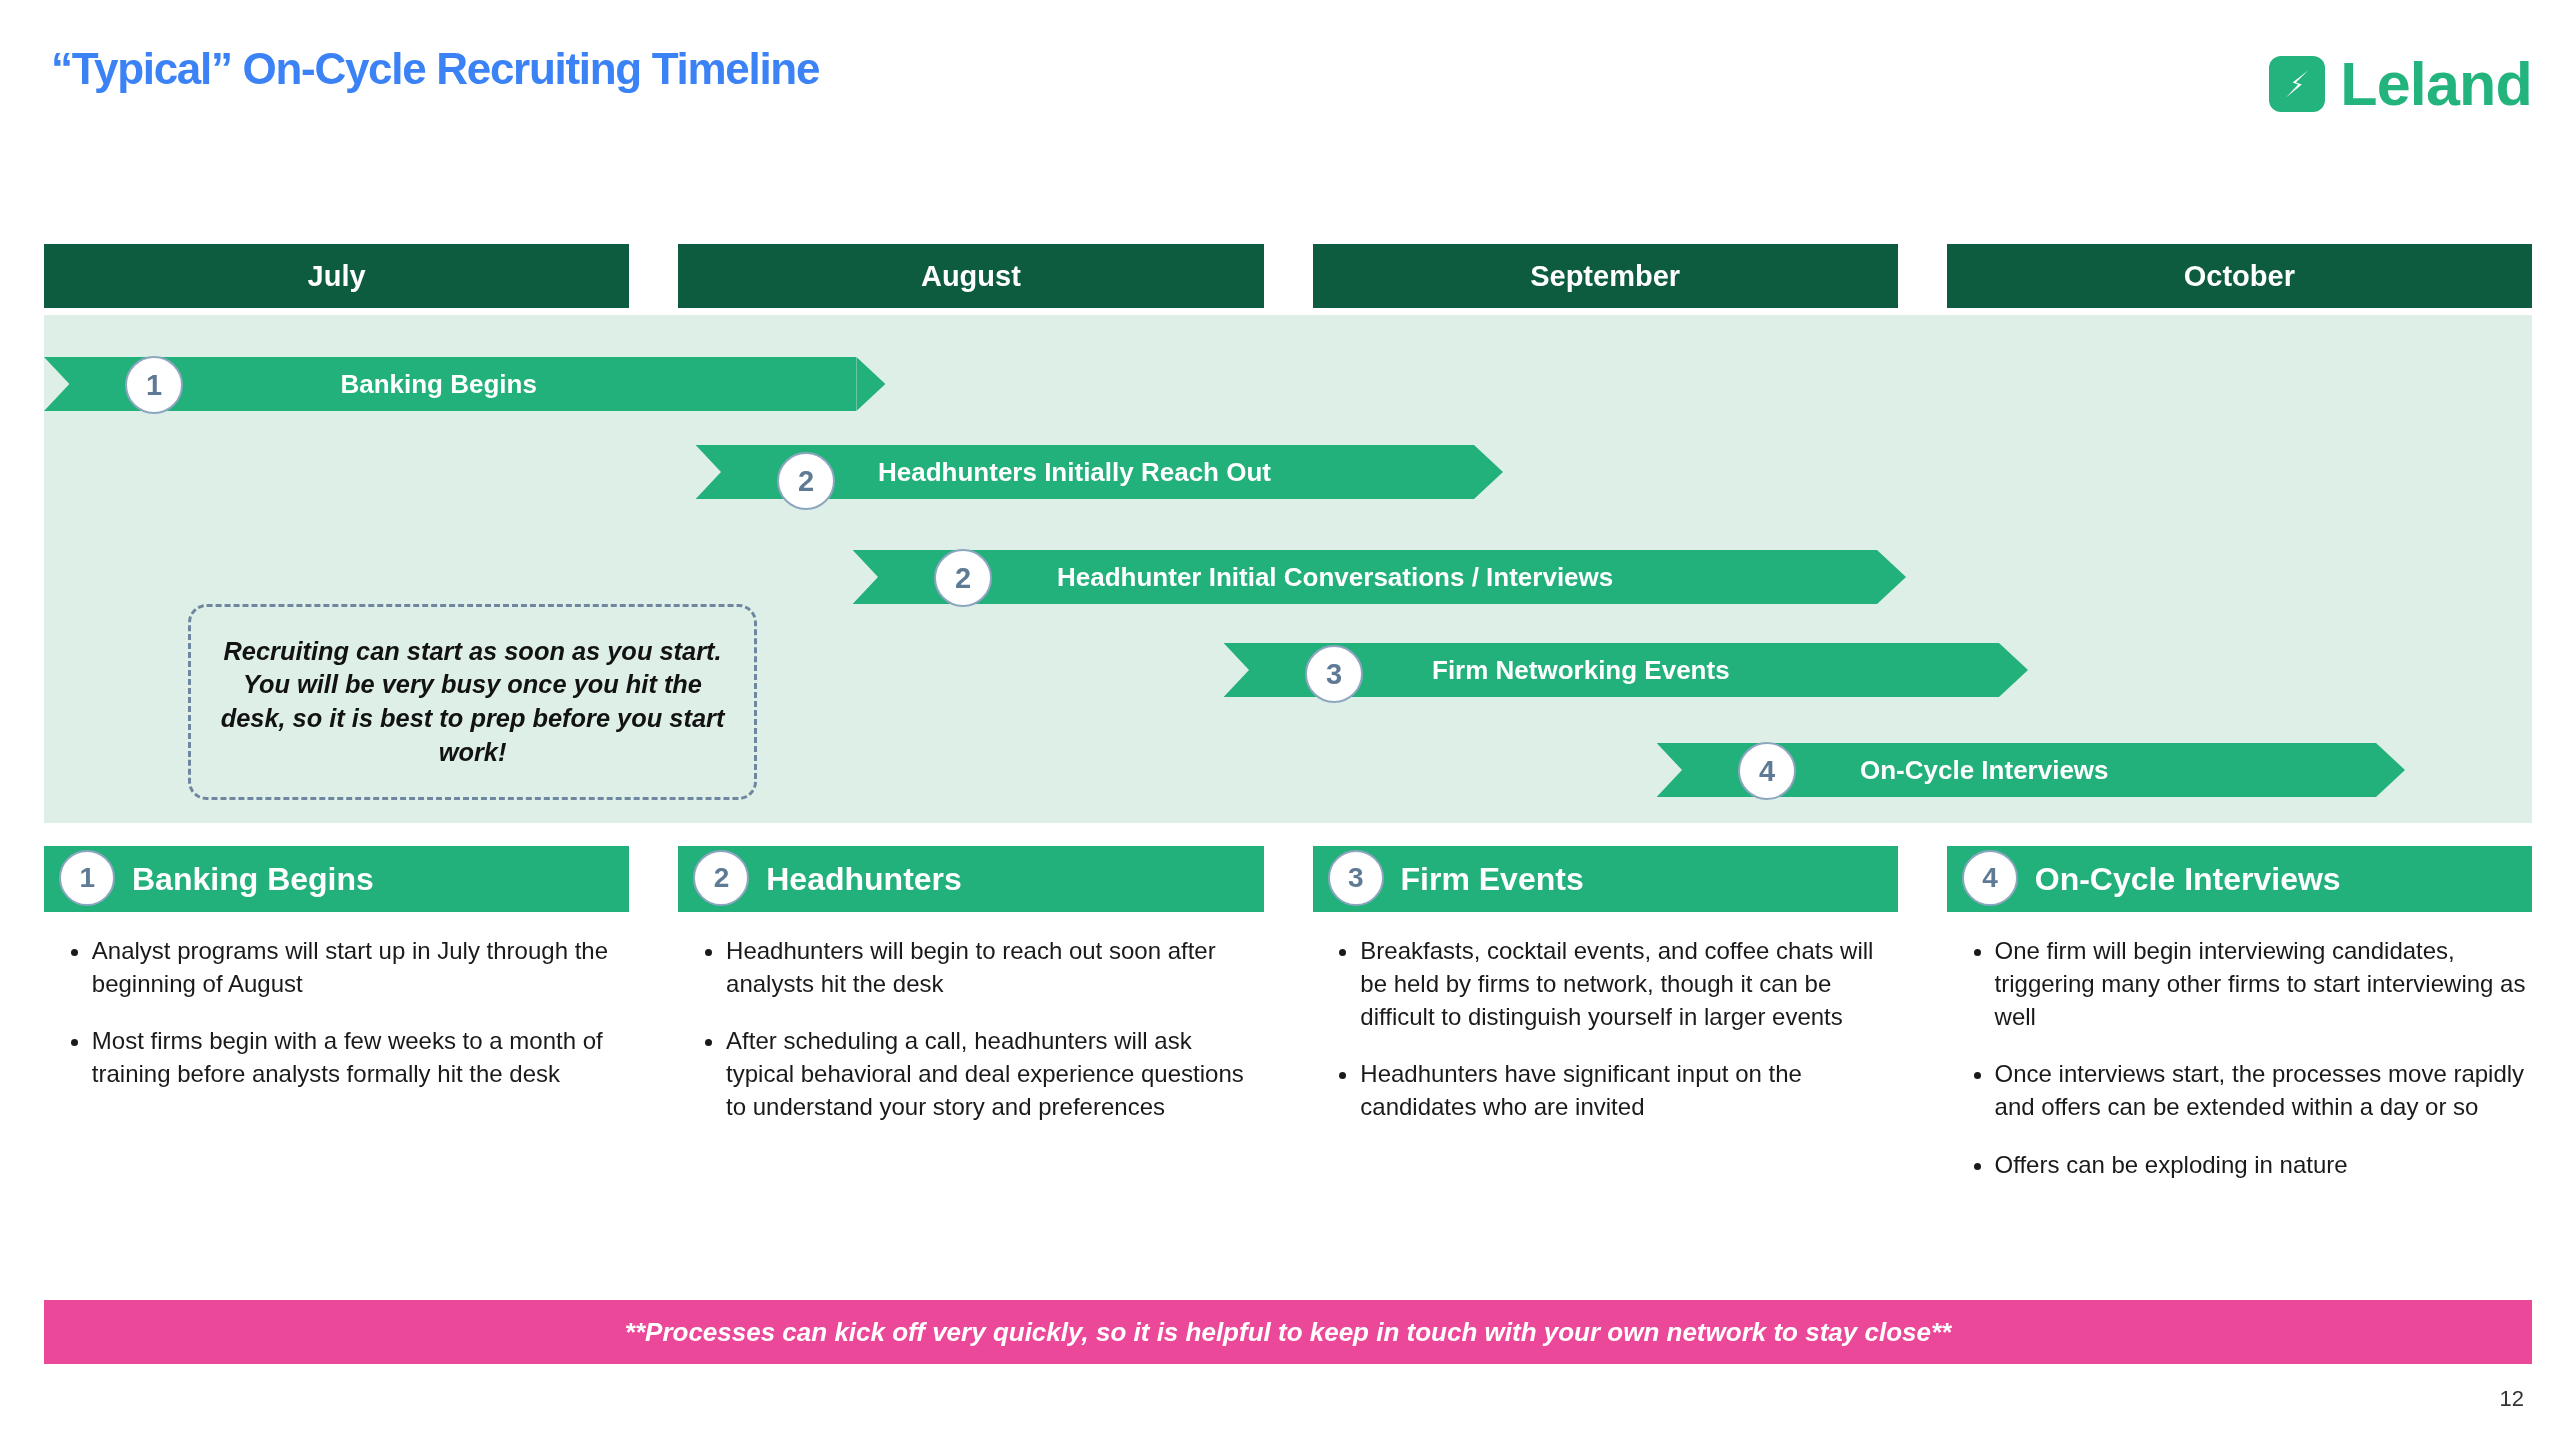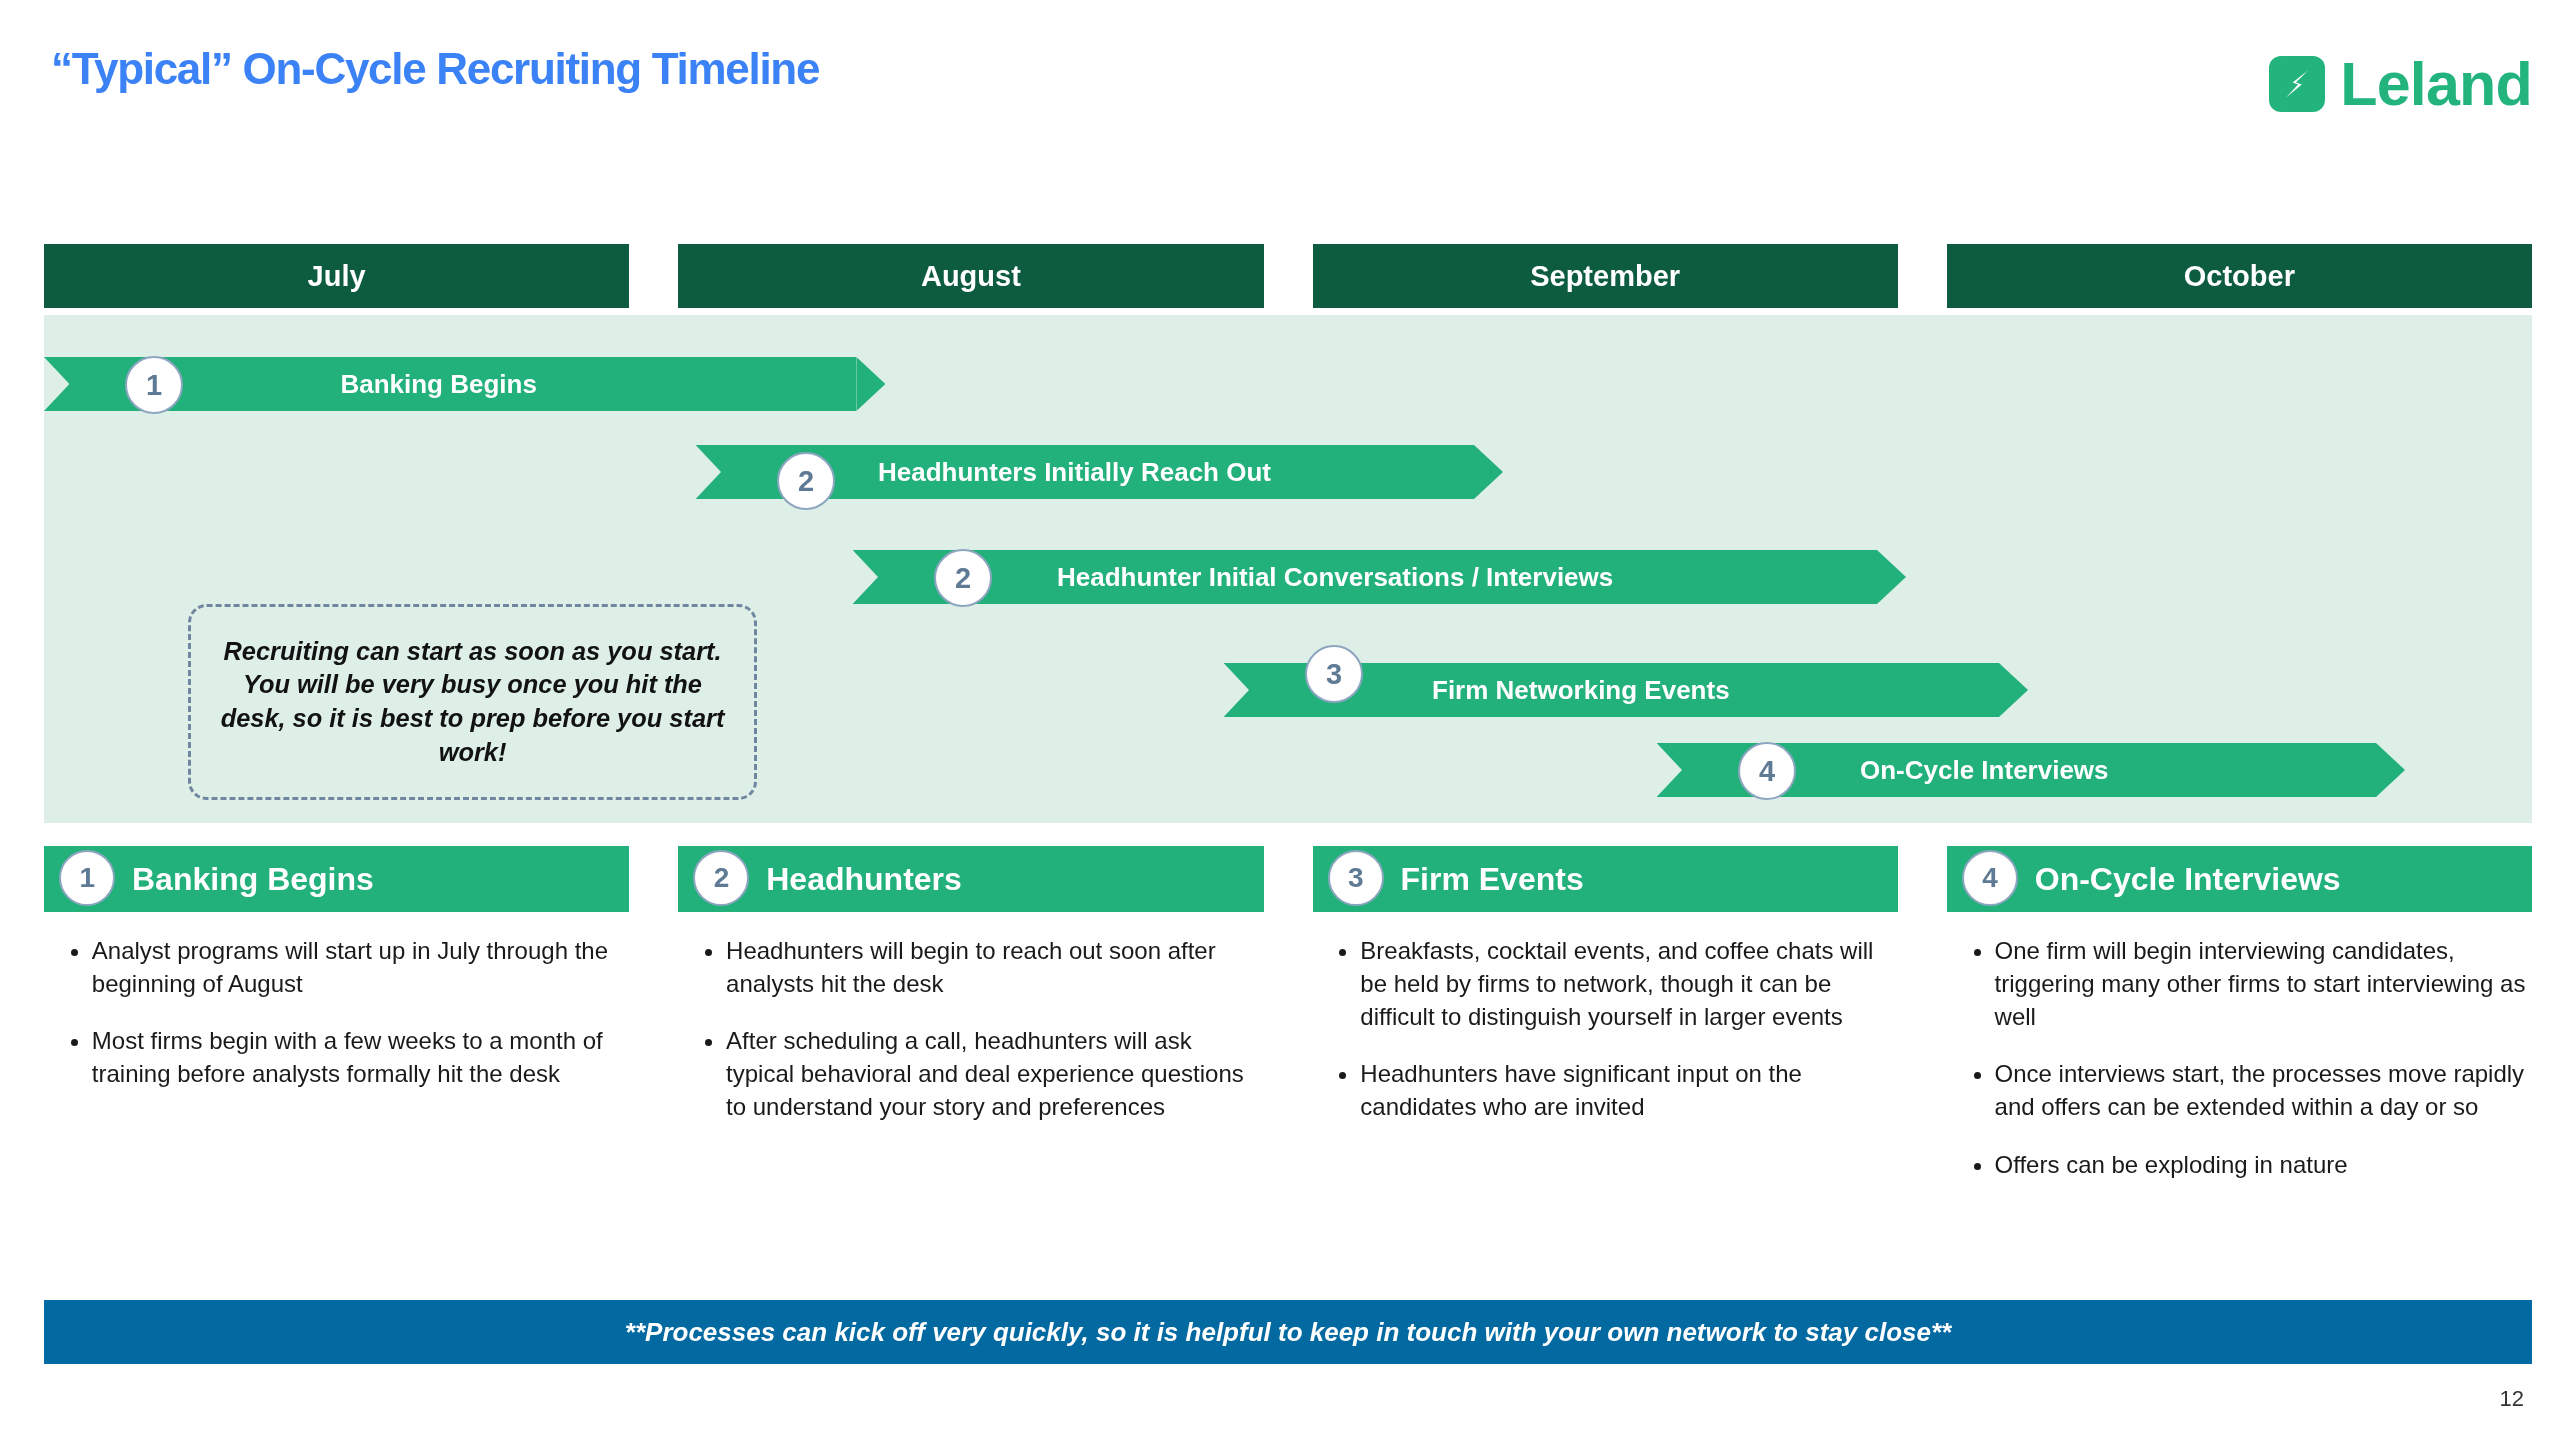--- a/index.html
+++ b/index.html
@@ -223,21 +223,21 @@
     color: #1a1a1a;
   }
 
   
   .footer-banner {
     position: absolute;
     left: 44px;
     top: 1300px;
     width: 2488px;
     height: 64px;
-    background: #0369a1;
+    background: #ec4899;
     color: #ffffff;
     font-size: 26px;
     font-weight: bold;
     font-style: italic;
     display: flex;
     align-items: center;
     justify-content: center;
   }
   .page-number {
     position: absolute;
@@ -282,21 +282,21 @@
   </div>
 
   <div class="step-circle" style="left:890px; top:234px;">2</div>
   <div class="bar" style="left:834px; top:235px; width:999px;">
     <div class="tail"></div>
     <div class="head"></div>
     <div class="bar-label" style="left:179px;">Headhunter Initial Conversations / Interviews</div>
   </div>
 
   <div class="step-circle" style="left:1261px; top:330px;">3</div>
-  <div class="bar" style="left:1205px; top:348px; width:750px;">
+  <div class="bar" style="left:1205px; top:328px; width:750px;">
     <div class="tail"></div>
     <div class="head"></div>
     <div class="bar-label" style="left:183px;">Firm Networking Events</div>
   </div>
 
   <div class="step-circle" style="left:1694px; top:427px;">4</div>
   <div class="bar" style="left:1638px; top:428px; width:694px;">
     <div class="tail"></div>
     <div class="head"></div>
     <div class="bar-label" style="left:178px;">On-Cycle Interviews</div>

